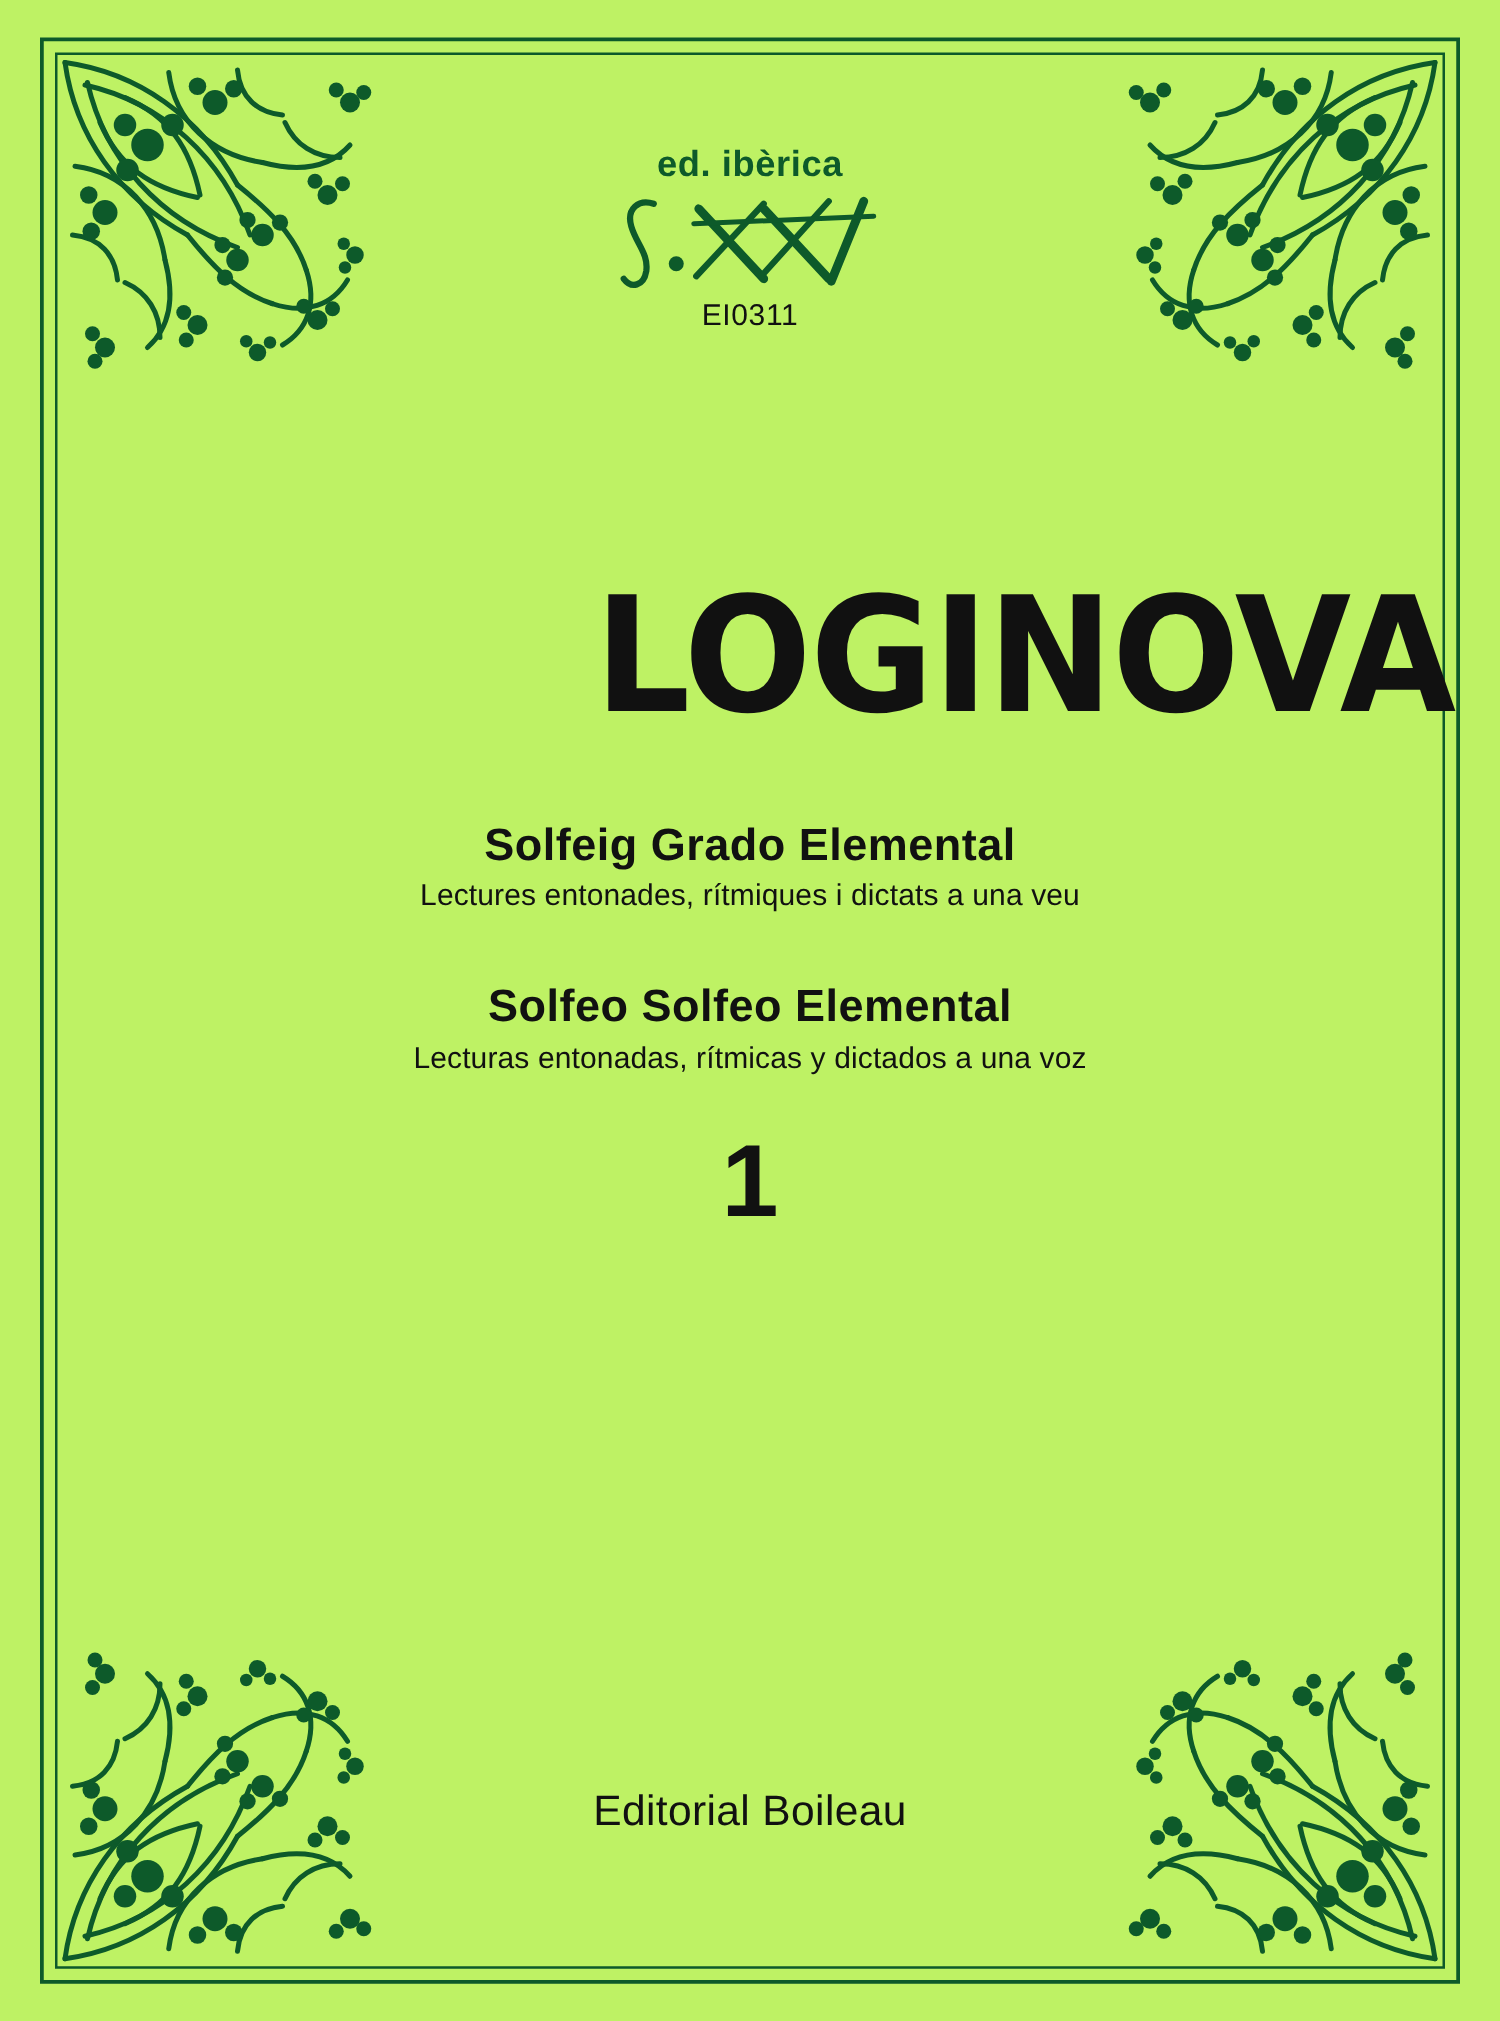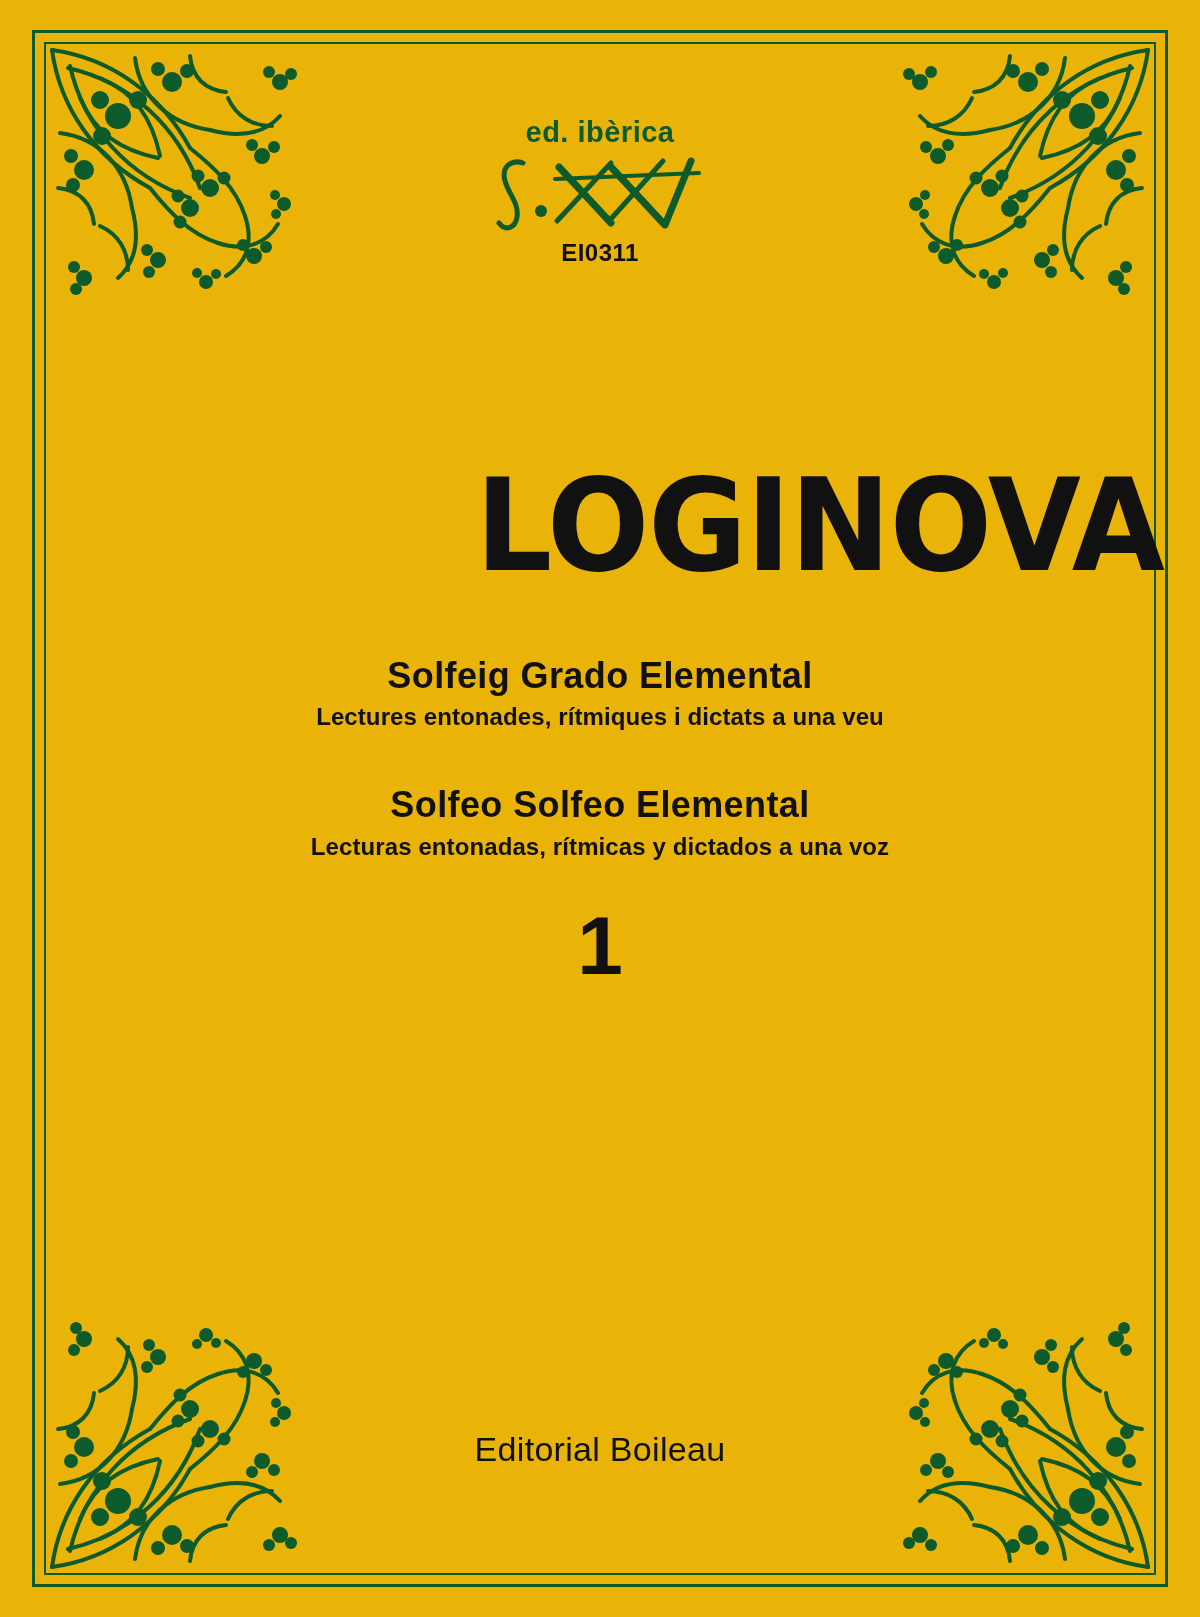--- a/index.html
+++ b/index.html
@@ -10,21 +10,21 @@
     width: 1200px;
     height: 1617px;
     background: #a8e0ae;
     font-family: "Liberation Sans", sans-serif;
     overflow: hidden;
   }
   .cover {
     position: relative;
     width: 1200px;
     height: 1617px;
-    background: #eab308;
+    background: #bef264;
     box-sizing: border-box;
   }
   
   .frame-outer {
     position: absolute;
     left: 32px;
     top: 30px;
     right: 32px;
     bottom: 30px;
     border: 3px solid #0d5a2a;
@@ -67,21 +67,21 @@
     line-height: 1;
   }
   .logo-mark {
     margin-top: 2px;
     height: 86px;
   }
   .logo-mark svg { display: block; margin: 0 auto; }
   .logo-code {
     margin-top: 4px;
     font-size: 24px;
-    font-weight: bold;
+    font-weight: normal;
     color: #111;
     letter-spacing: 0.5px;
   }
 
   
   .title-block {
     position: absolute;
     top: 462px;
     left: 0;
     right: 0;
@@ -109,21 +109,21 @@
   .sub-lang:last-child { margin-bottom: 0; }
   .sub-main {
     font-size: 36px;
     font-weight: bold;
     letter-spacing: 0.4px;
     line-height: 1.15;
   }
   .sub-desc {
     margin-top: 7px;
     font-size: 24px;
-    font-weight: bold;
+    font-weight: normal;
     letter-spacing: 0.1px;
     line-height: 1.2;
   }
   .volume {
     position: absolute;
     top: 905px;
     left: 0;
     right: 0;
     text-align: center;
     font-size: 82px;

